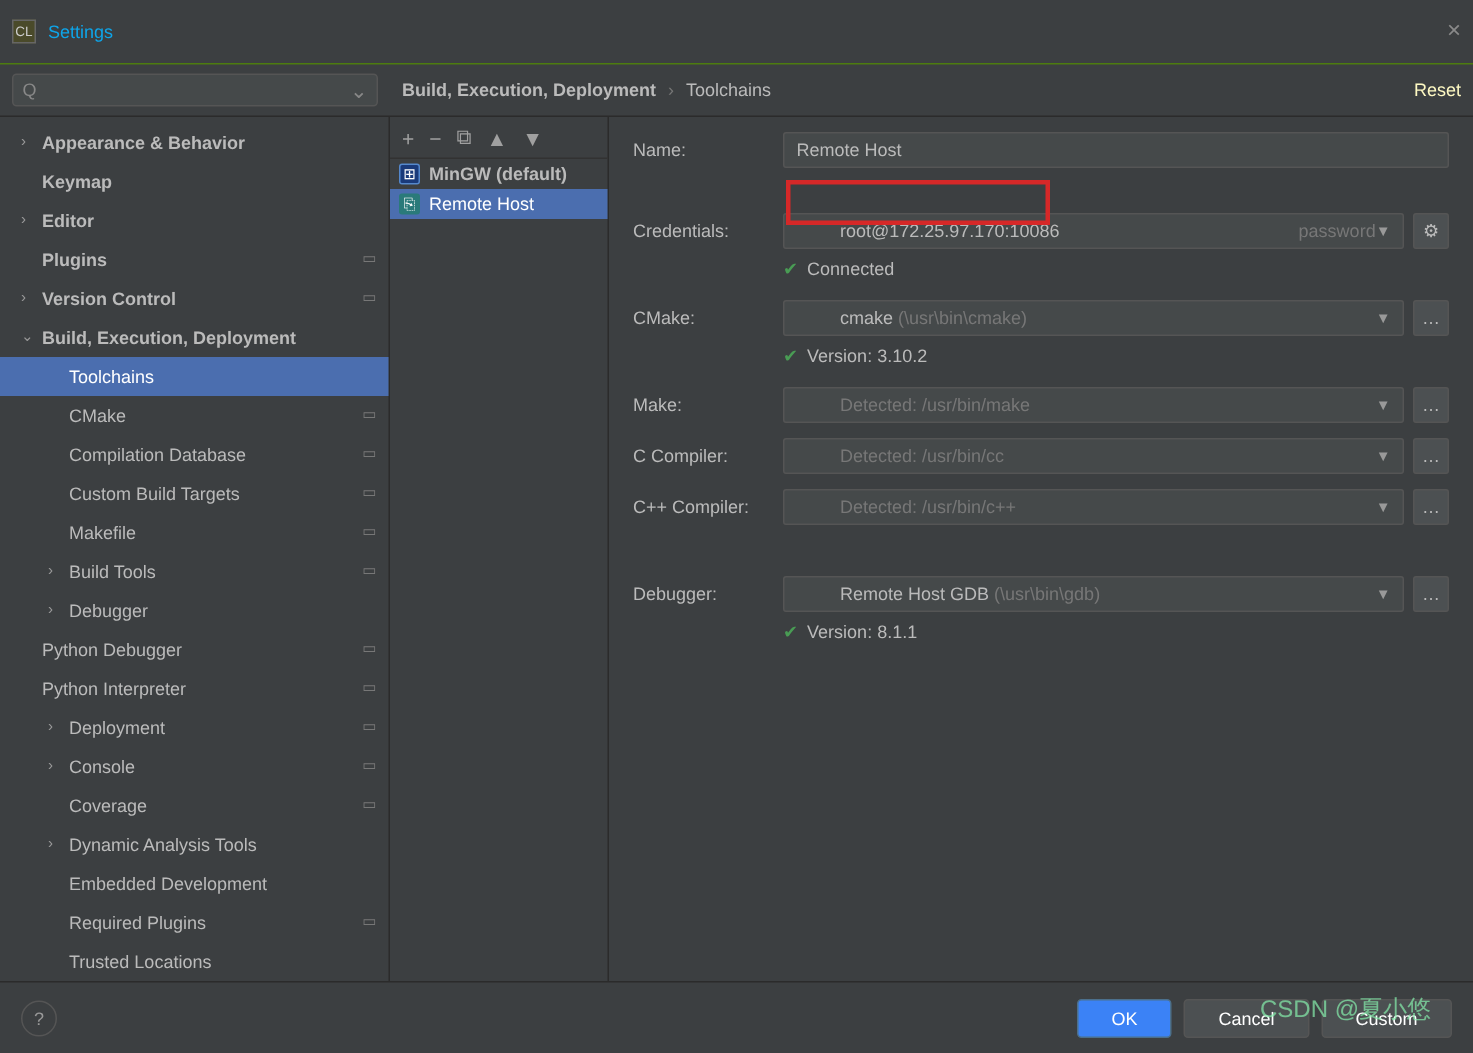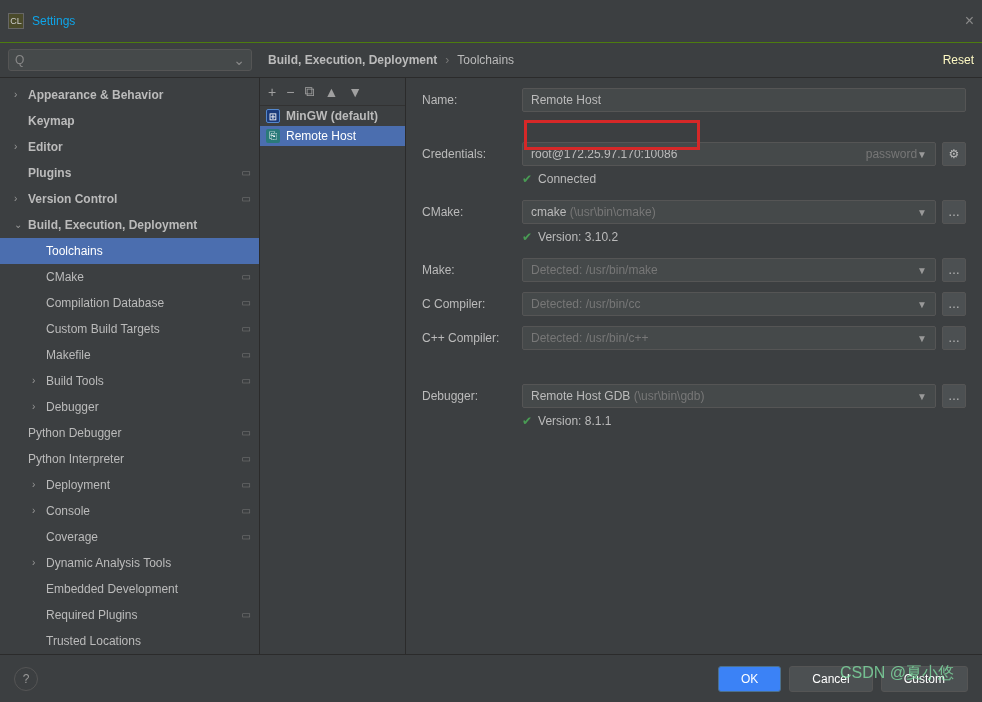--- a/index.html
+++ b/index.html
@@ -32,21 +32,21 @@
 .midlist-item.sel { background:#4b6eaf; color:#fff; }
 .mini-icon { width:14px; height:14px; display:inline-flex; align-items:center; justify-content:center; font-size:10px; border-radius:2px; }
 .ic-mingw { background:#1a3a7a; color:#fff; border:1px solid #5588cc; }
 .ic-remote { background:#2a7a7a; color:#fff; }
 .formarea { flex:1; padding:10px 16px; overflow-y:auto; }
 .formrow { display:flex; align-items:center; margin-bottom:10px; }
 .formrow > label { width:100px; color:#bbbbbb; }
 .formrow .field { flex:1; }
 .txtinput, .combo { background:#45494a; border:1px solid #555; color:#bbb; padding:4px 8px; width:100%; border-radius:2px; }
 .combo { display:flex; align-items:center; cursor:pointer; }
-.combo .val { flex:1; }
+.combo .val { flex:1;margin-left:29px; }
 .combo .ph { color:#777; }
 .combo .arrow { color:#999; font-size:10px; }
 .combo.detected .val { color:#777; }
 .sqbtn { width:24px; height:24px; background:#4c5052; border:1px solid #555; display:flex; align-items:center; justify-content:center; margin-left:6px; cursor:pointer; color:#bbb; border-radius:2px; }
 .status-line { margin-left:100px; margin-top:-4px; margin-bottom:14px; font-size:11px; display:flex; align-items:center; gap:6px; }
 .status-line .chk { color:#499c54; }
 .redbox { position:absolute; border:3px solid #d62828; pointer-events:none; }
 .footer { position:absolute; bottom:0; left:0; right:0; height:48px; border-top:1px solid #2b2b2b; display:flex; align-items:center; padding:0 14px; background:#3c3f41; }
 .helpbtn { width:24px; height:24px; border:1px solid #555; border-radius:12px; display:flex; align-items:center; justify-content:center; color:#999; cursor:pointer; }
 .footer .btns { margin-left:auto; display:flex; gap:8px; }

